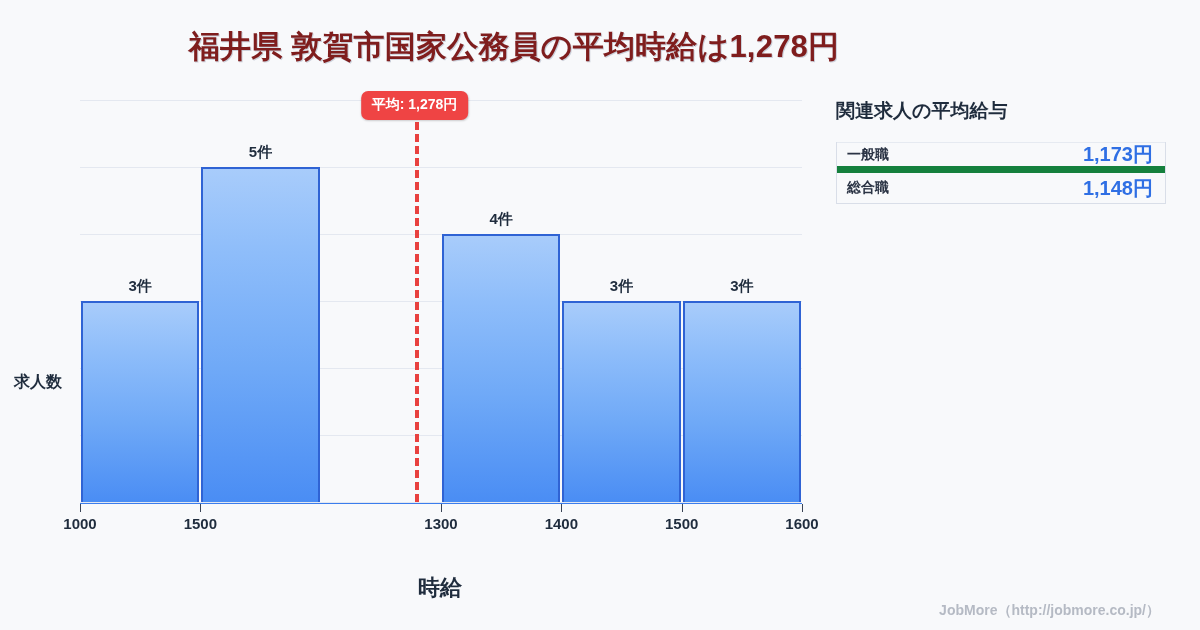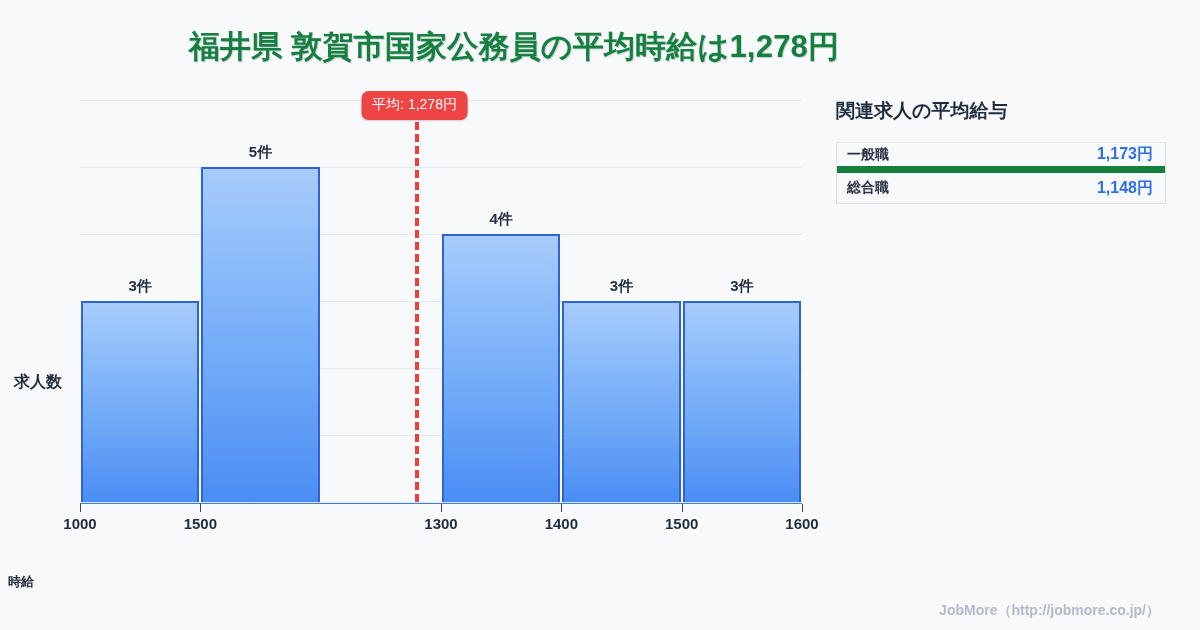--- a/index.html
+++ b/index.html
@@ -19,21 +19,21 @@
   
   .title {
     position: absolute;
     left: 0;
     top: 26px;
     width: 1028px;
     text-align: center;
     font-size: 31px;
     font-weight: bold;
     letter-spacing: 0.2px;
-    color: #15803d;
+    color: #7f1d1d;
     text-shadow: 1px 1px 0 rgba(150,160,180,0.45);
   }
 
   
   .chart-region {
     position: absolute;
     left: 0;
     top: 90px;
     width: 820px;
     height: 450px;
@@ -86,21 +86,21 @@
     width: 0;
     border-left: 4px dashed #e8413f;
     height: 380px;
   }
   .avg-badge {
     position: absolute;
     transform: translateX(-50%);
     background: #ef4444;
     color: #ffffff;
     font-size: 14px;
-    font-weight: normal;
+    font-weight: bold;
     padding: 5px 11px 6px;
     border-radius: 7px;
     white-space: nowrap;
     box-shadow: 0 1px 2px rgba(0,0,0,0.18);
   }
 
   
   .xtick {
     position: absolute;
     font-size: 15px;
@@ -119,24 +119,25 @@
     position: absolute;
     left: 14px;
     top: 282px;
     font-size: 16px;
     font-weight: bold;
     color: #1f2c3d;
     white-space: nowrap;
   }
   .xlabel {
     position: absolute;
-    left: 8px;
+    left: 0;
     top: 573px;
     width: 880px;
-    font-size: 13px;
+    text-align: center;
+    font-size: 22px;
     font-weight: bold;
     color: #1f2c3d;
   }
 
   
   .side {
     position: absolute;
     left: 836px;
     top: 98px;
     width: 330px;
@@ -166,21 +167,21 @@
   }
   .side-row:last-child {
     border-bottom: 1px solid #d9dee8;
   }
   .side-row-label {
     font-size: 14px;
     font-weight: bold;
     color: #2b3445;
   }
   .side-row-value {
-    font-size: 16px;
+    font-size: 20px;
     font-weight: bold;
     color: #2f6fe4;
   }
 
   
   .footer {
     position: absolute;
     right: 40px;
     bottom: 10px;
     font-size: 14px;

